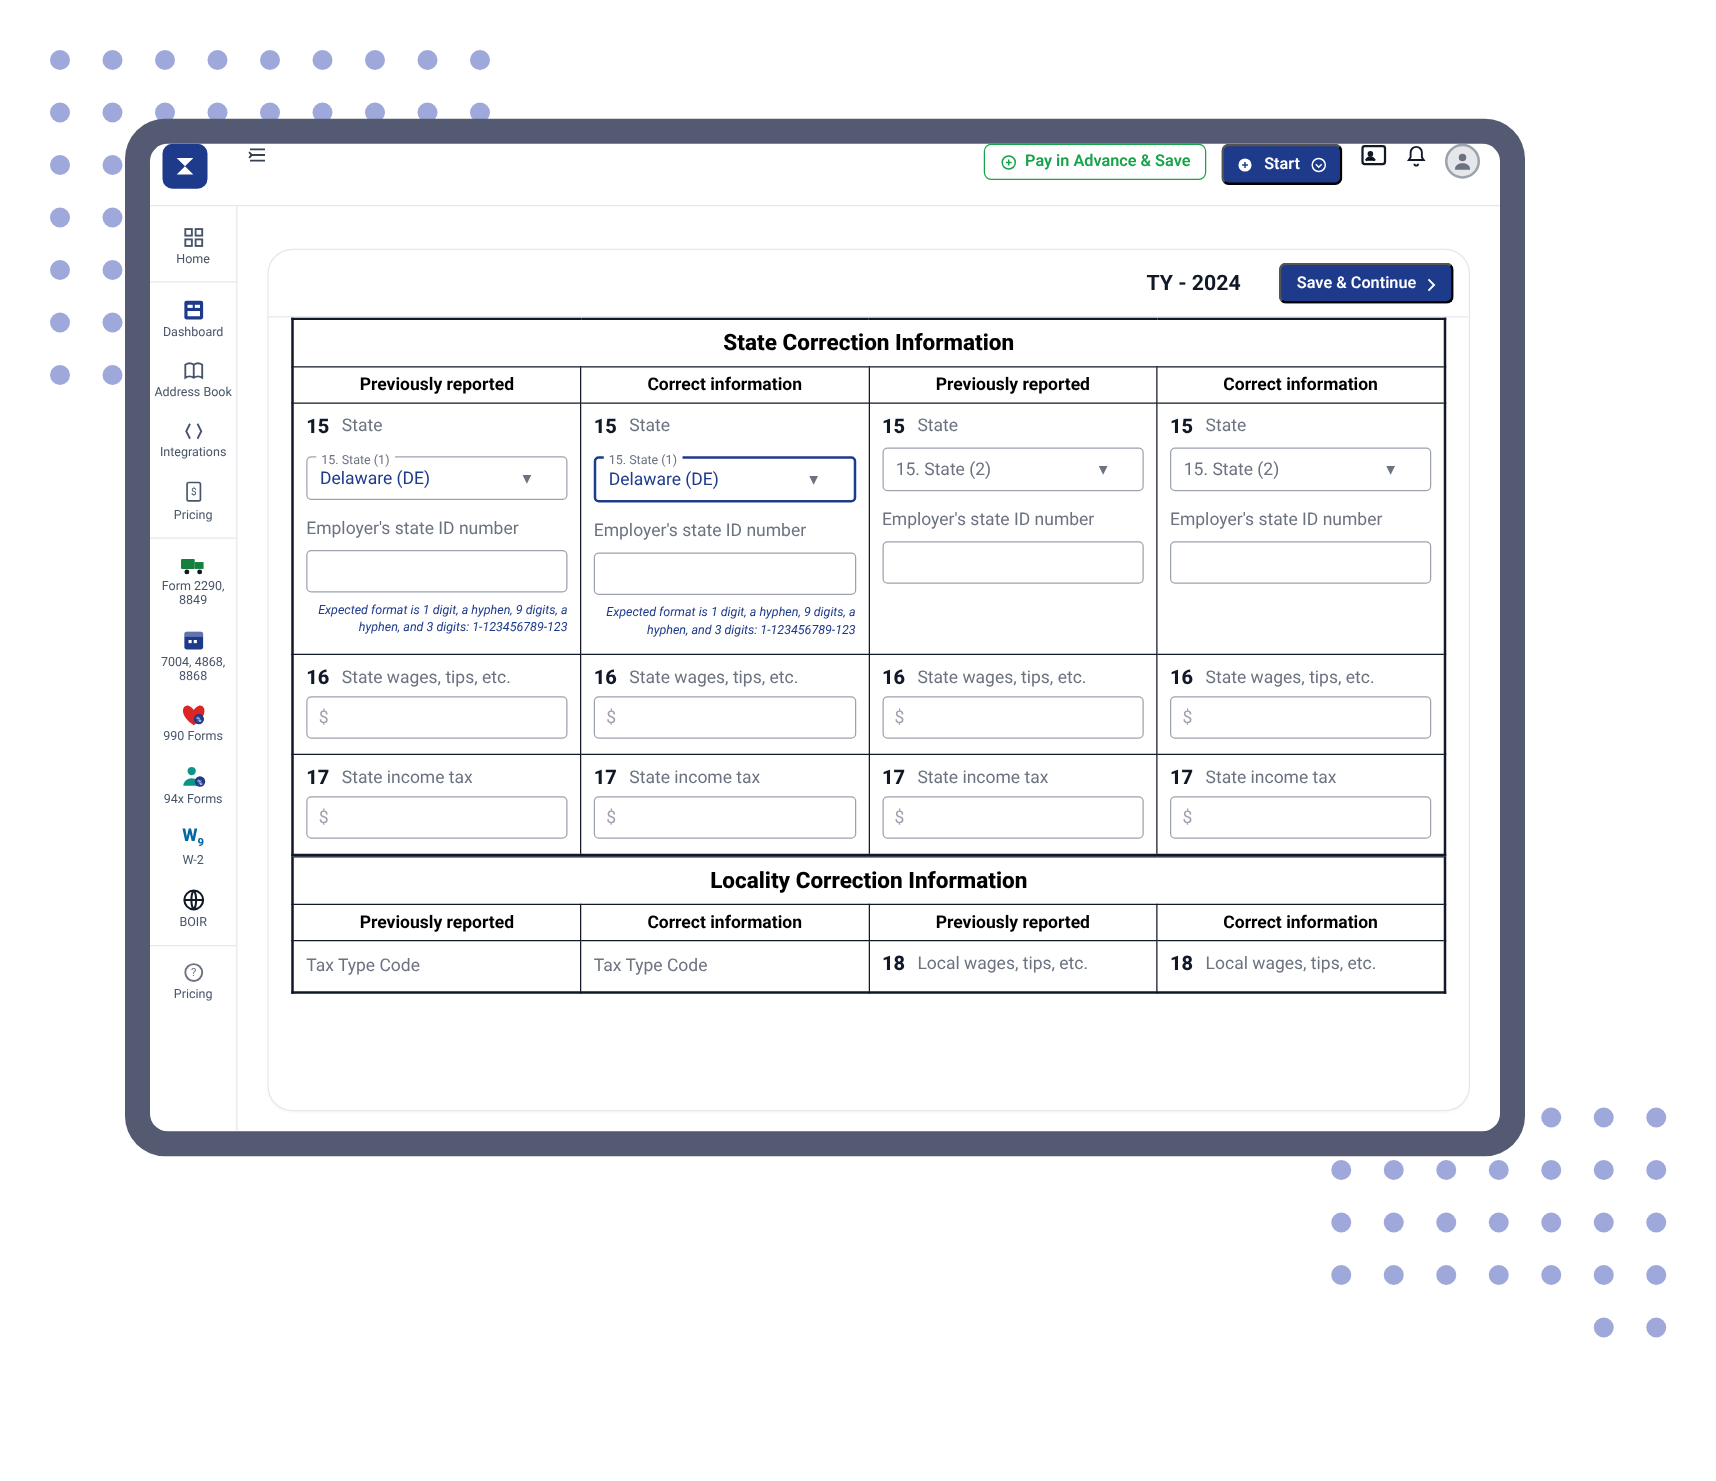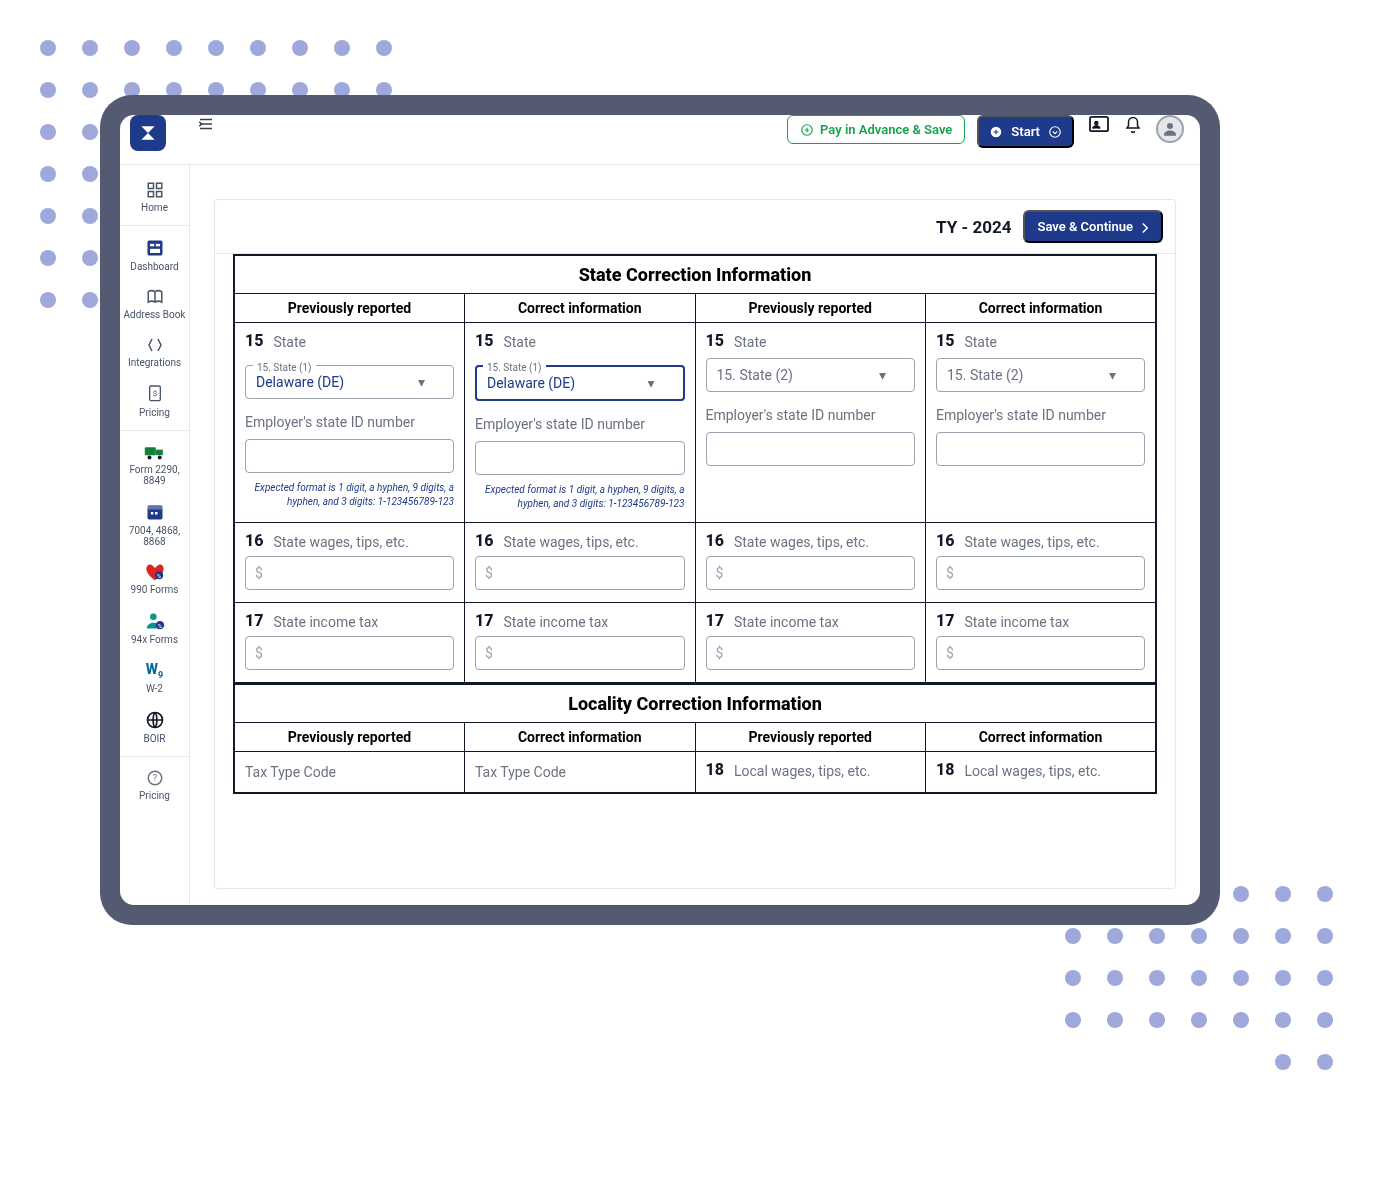--- a/index.html
+++ b/index.html
@@ -49,34 +49,34 @@
   .side-item .si-icon { display: flex; justify-content: center; margin-bottom: 3px; font-size: 18px; color: #475569;}
   .side-item.active .si-icon { color: #1e3a8a; }
   .side-item.sep { border-top: 1px solid #e5e7eb; margin-top: 4px; padding-top: 12px; }
 
   .main { flex: 1; padding: 16px 24px; overflow: hidden; display:flex; flex-direction:column;}
   .page-title { font-size: 22px; font-weight: 800; color: #111827; }
   .page-subtitle-italic { font-style: italic; font-weight: 500; color: #4b5563; font-size: 15px; margin-left: 4px;}
   .page-desc { color: #6b7280; font-size: 14px; margin-top: 6px; }
 
   .card {
-    margin-top: 18px; border: 1px solid #e5e7eb; border-radius: 4px; flex:1; display:flex; flex-direction:column; overflow:hidden;
+    margin-top: 18px; border: 1px solid #e5e7eb; border-radius: 20px; flex:1; display:flex; flex-direction:column; overflow:hidden;
     box-shadow: 0 1px 2px rgba(0,0,0,.03);
   }
   .card-header { display:flex; align-items:center; justify-content:flex-end; gap:12px; padding: 10px 12px; border-bottom:1px solid #e5e7eb;}
   .ty-label { font-weight: 700; color:#111827; font-size: 17px; }
-  .save-btn { background:#1e3a8a; color:#fff; font-weight:600; font-size:13px; padding:7px 12px; border-radius:6px; display:inline-flex; align-items:flex-end; gap:8px; cursor:pointer;}
+  .save-btn { background:#1e3a8a; color:#fff; font-weight:600; font-size:13px; padding:7px 12px; border-radius:6px; display:inline-flex; align-items:flex-end; gap:8px; cursor:pointer;margin-left:19px;}
   .card-body { padding: 0 18px 18px 18px; overflow:auto; flex:1;}
   table.grid { width:100%; border-collapse: collapse; table-layout: fixed; border:2px solid #111827;}
   table.grid th, table.grid td { border:1px solid #111827; }
   table.grid th.sec-head { font-weight:800; font-size:18px; padding:8px 0; border-bottom:1px solid #111827;}
   table.grid th.col-head { font-weight:700; font-size:14px; padding:6px 0; }
   table.grid td { vertical-align: top; padding: 8px 10px 12px 10px; }
 
-  .field-title { display:flex; align-items:flex-end; gap:10px; }
+  .field-title { display:flex; align-items:center; gap:10px; }
   .field-num { font-weight:800; color:#111827; }
   .field-label { color:#6b7280; font-size:14px; }
   .mini-legend { font-size:10px; color:#6b7280; padding:0 4px; position:relative; top:6px; background:#fff; z-index:1; margin-left:8px; display:inline-block;}
   .select-wrap { position:relative; margin-top:-4px;}
   .select {
     width:100%; border:1px solid #9ca3af; border-radius:4px; padding:8px 28px 8px 10px;
     font-size:14px; color:#1e3a8a; background:#fff; cursor:pointer; display:flex; align-items:center; justify-content:space-between;
   }
   .select.placeholder { color:#6b7280; }
   .select.highlight { border:2px solid #1e3a8a; }

